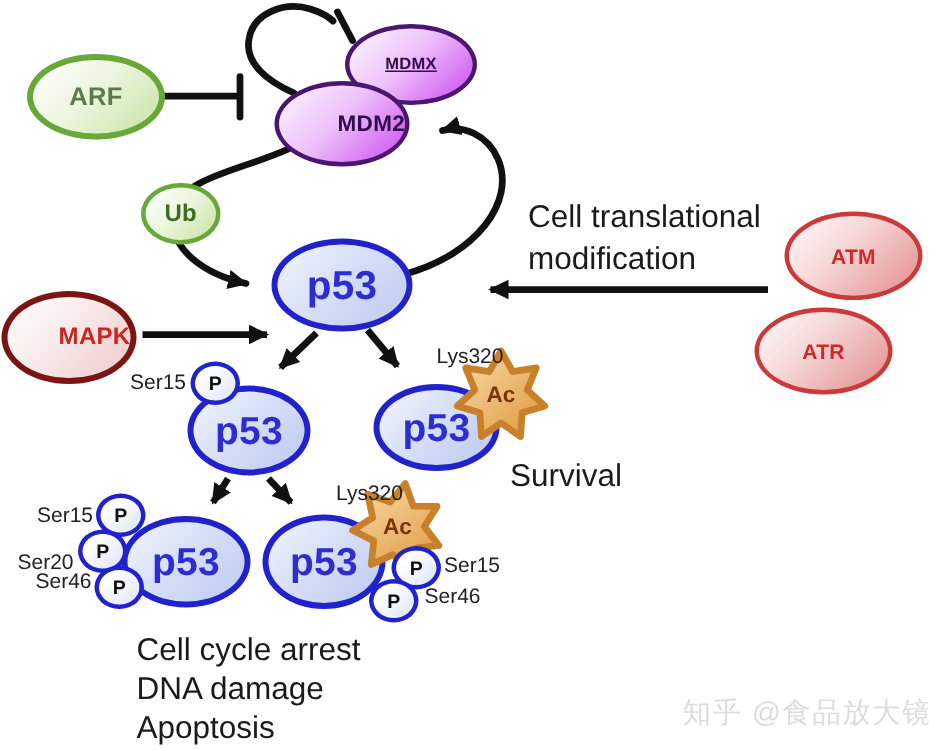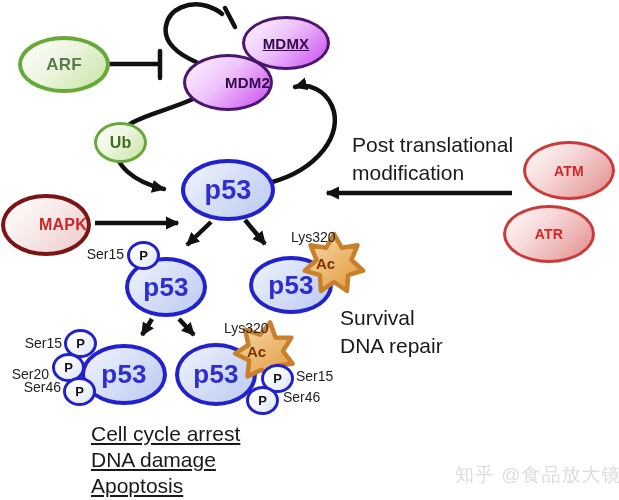--- a/index.html
+++ b/index.html
@@ -19,21 +19,21 @@
   .mapk{border:4px solid #7b1414;background:linear-gradient(135deg,#ffffff 0%,#f8eaea 45%,#eec9c9 100%);color:#cc2525;justify-content:flex-end;}
   .red{border:3px solid #cb3a3a;background:linear-gradient(135deg,#fffafa 0%,#f6d8d8 40%,#e28c8c 100%);color:#d02828;}
   .pbadge{
     position:absolute;border-radius:50%;box-sizing:border-box;display:flex;align-items:center;justify-content:center;
     border:3px solid #2222cc;background:linear-gradient(135deg,#ffffff 25%,#dbe5f7 100%);
     color:#111;font-weight:bold;font-size:13px;width:33px;height:29px;
   }
   .reslabel{position:absolute;font-size:14px;color:#222222;white-space:nowrap;}
   .ralign{text-align:right;}
   .annot{position:absolute;font-size:21px;color:#1a1a1a;line-height:28px;white-space:nowrap;}
-  .aclabel{position:absolute;width:36px;text-align:left;font-size:15px;font-weight:bold;color:#7a3407;}
+  .aclabel{position:absolute;width:36px;text-align:center;font-size:15px;font-weight:bold;color:#7a3407;}
   .watermark{position:absolute;left:455px;top:462px;font-size:19px;color:#dcdcdc;letter-spacing:1px;white-space:nowrap;}
 </style>
 </head>
 <body>
 
 <div class="stage">
 
   <svg class="layer" width="619" height="500" viewBox="0 0 619 500">
     <defs>
       <marker id="ah" markerUnits="userSpaceOnUse" markerWidth="16" markerHeight="14" refX="12" refY="7" orient="auto">
@@ -59,21 +59,21 @@
     <line x1="245" y1="220" x2="265" y2="244" stroke="#111" stroke-width="4.5" marker-end="url(#ah)"></line>
 
     <line x1="152" y1="319" x2="142" y2="335" stroke="#111" stroke-width="4.5" marker-end="url(#ah)"></line>
     <line x1="179" y1="319" x2="194" y2="335" stroke="#111" stroke-width="4.5" marker-end="url(#ah)"></line>
   </svg>
 
   <div class="node green" style="left:18px;top:36px;width:92px;height:57px;font-size:17px;">
     <span>ARF</span>
   </div>
 
-  <div class="node purple" style="left:242px;top:16px;width:88px;height:54px;font-size:15px;text-decoration:underline;">
+  <div class="node purple" style="left:230px;top:16px;width:88px;height:54px;font-size:11px;text-decoration:underline;">
     <span>MDMX</span>
   </div>
 
   <div class="node purple" style="left:183px;top:54px;width:90px;height:57px;font-size:15px;justify-content:flex-end;">
     <span>MDM2</span>
   </div>
 
   <div class="node greenthin" style="left:94px;top:122px;width:53px;height:41px;font-size:16px;">
     <span>Ub</span>
   </div>
@@ -154,28 +154,27 @@
   <div class="reslabel ralign" style="left:86px;top:246px;width:38px;">Ser15</div>
   <div class="reslabel" style="left:291px;top:229px;">Lys320</div>
   <div class="reslabel ralign" style="left:24px;top:335px;width:38px;">Ser15</div>
   <div class="reslabel ralign" style="left:11px;top:366px;width:38px;">Ser20</div>
   <div class="reslabel ralign" style="left:23px;top:379px;width:38px;">Ser46</div>
   <div class="reslabel" style="left:224px;top:320px;">Lys320</div>
   <div class="reslabel" style="left:296px;top:368px;">Ser15</div>
   <div class="reslabel" style="left:283px;top:389px;">Ser46</div>
 
   <div class="annot" style="left:352px;top:131px;">
-    <div>Post translational</div>
+    <div>Cell translational</div>
     <div>modification</div>
   </div>
   <div class="annot" style="left:340px;top:288px;margin-top:16px;">
     <div>Survival</div>
-    <div>DNA repair</div>
   </div>
-  <div class="annot" style="left:91px;top:421px;line-height:26px;text-decoration:underline;">
+  <div class="annot" style="left:91px;top:421px;line-height:26px;">
     <div>Cell cycle arrest</div>
     <div>DNA damage</div>
     <div>Apoptosis</div>
   </div>
 
   <div class="watermark">知乎 @食品放大镜</div>
 
 </div>
 
 </body></html>

